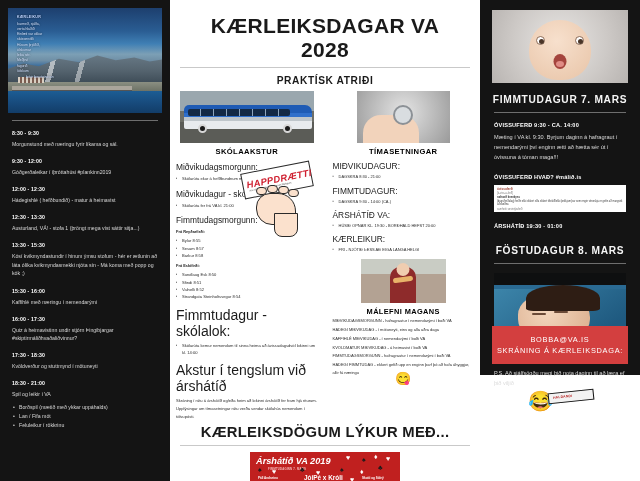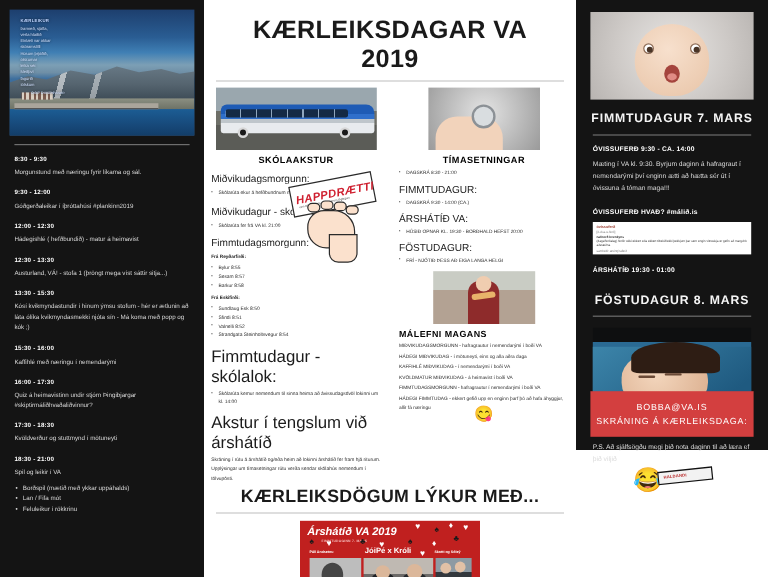--- a/index.html
+++ b/index.html
@@ -195,21 +195,21 @@
     width: 26px; height: 38px; background: #8e2b2b; border-radius: 10px 10px 0 0;
   }
   .mg-head {
     position: absolute; left: 50%; top: 4px; transform: translateX(-50%);
     width: 13px; height: 13px; border-radius: 50%; background: #f0cdb0;
   }
   .mg-hotdog {
     position: absolute; left: 50%; top: 18px; transform: translateX(-50%) rotate(-8deg);
     width: 20px; height: 5px; background: #e8b36a; border-radius: 3px;
   }
-  .magans-head { text-align: left; font-size: 7.4px; font-weight: 700; letter-spacing: .4px; margin-top: 4px; }
+  .magans-head { text-align: center; font-size: 7.4px; font-weight: 700; letter-spacing: .4px; margin-top: 4px; }
   .magans-line { font-size: 4.0px; color: #2b2b2b; line-height: 1.95; margin-top: 1px; }
   .emoji-lol { font-size: 13px; line-height: 1; }
 
   .end-title {
     text-align: center; font-size: 14.8px; font-weight: 700;
     letter-spacing: .3px; color: #1a1a1a; margin-top: 4px;
   }
   .rule-dark2 { height: 1.4px; background: #c9c9c9; margin: 5px 4px 0 4px; }
 
   
@@ -403,23 +403,24 @@
           <li>Lan / Fifa mót</li>
           <li>Feluleikur í rökkrinu</li>
         </ul>
       </div>
     </div>
   </div>
 
   <div class="col-center">
     <div class="main-title">
       <div>KÆRLEIKSDAGAR VA</div>
-      <div>2019</div>
+      <div>2028</div>
     </div>
     <div class="rule-dark"></div>
+    <div class="section-head">PRAKTÍSK ATRIÐI</div>
 
     <div class="two-col">
 
       <div class="cc-left">
         <div class="bus-photo">
           <div class="bus-body"></div>
           <div class="bus-win"></div>
           <div class="bus-wheel bus-w1"></div>
           <div class="bus-wheel bus-w2"></div>
         </div>
@@ -473,32 +474,33 @@
         </div>
       </div>
 
       <div class="cc-right">
         <div class="tim-photo">
           <div class="tim-hand-sh"></div>
           <div class="tim-watch"></div>
         </div>
         <div class="sub-head">TÍMASETNINGAR</div>
 
+        <div class="tim-label">MIÐVIKUDAGUR:</div>
         <ul class="tim-list">
           <li>DAGSKRÁ 8:30 - 21:00</li>
         </ul>
         <div class="tim-label">FIMMTUDAGUR:</div>
         <ul class="tim-list">
           <li>DAGSKRÁ 9:30 - 14:00 (ca.)</li>
         </ul>
         <div class="tim-label">ÁRSHÁTÍÐ VA:</div>
         <ul class="tim-list">
           <li>HÚSIÐ OPNAR KL. 19:30 - BORÐHALD HEFST 20:00</li>
         </ul>
-        <div class="tim-label">FÖSTUDAGUR:</div>
+        <div class="tim-label">KÆRLEIKUR:</div>
         <ul class="tim-list">
           <li>FRÍ - NJÓTIÐ ÞESS AÐ EIGA LANGA HELGI</li>
         </ul>
 
         <div class="magans-photo">
           <div class="mg-person"></div>
           <div class="mg-head"></div>
           <div class="mg-hotdog"></div>
         </div>
         <div class="magans-head">MÁLEFNI MAGANS</div>

